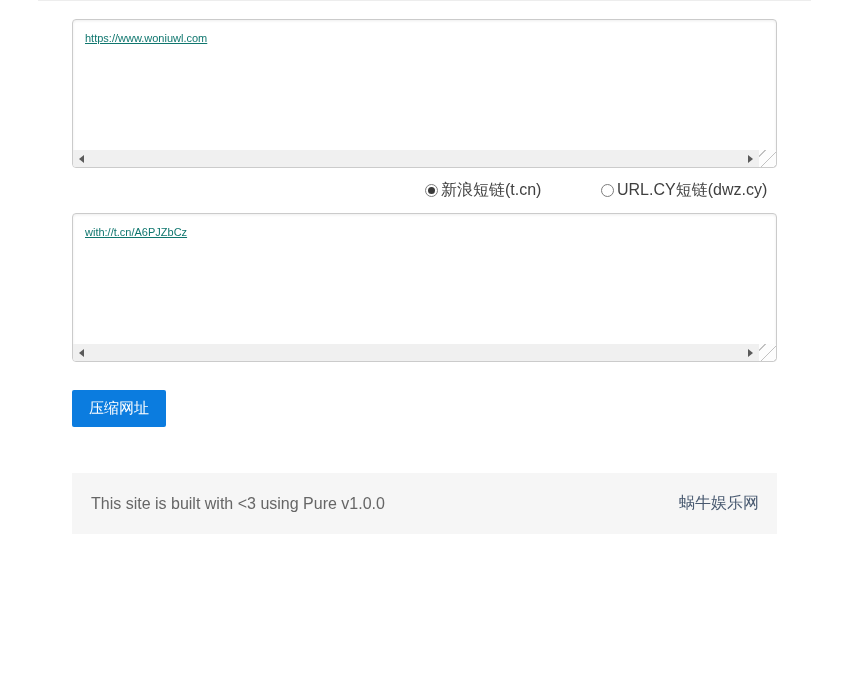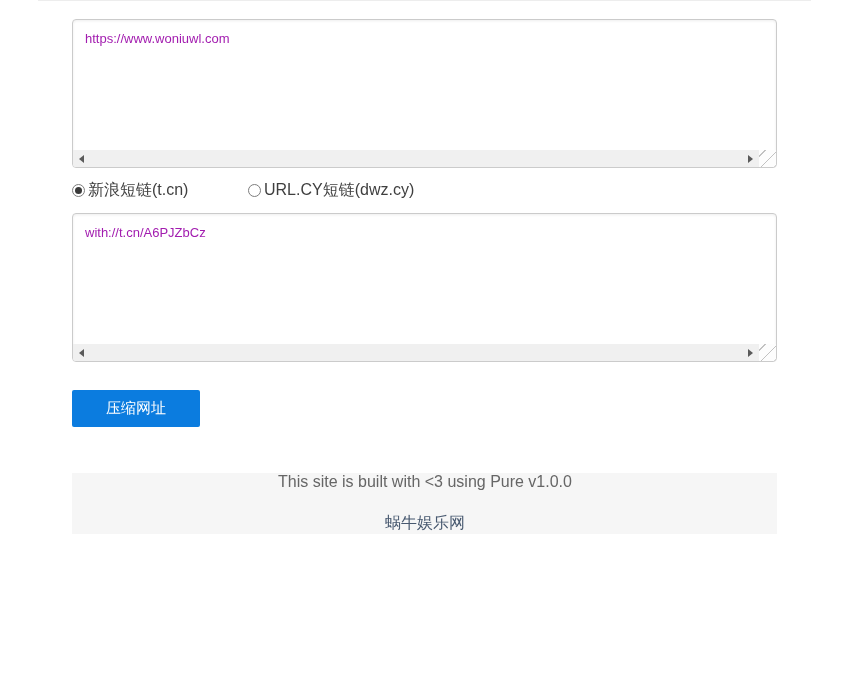--- a/index.html
+++ b/index.html
@@ -43,24 +43,25 @@
     height: 149px;
     background: #fff;
     border: 1px solid #cbcbcb;
     border-radius: 4px;
     box-shadow: inset 0 1px 3px rgba(0,0,0,0.07);
     overflow: hidden;
     cursor: text;
   }
   .ta-content {
     padding: 10px 12px;
-    font-size: 13px;
+    font-size: 11px;
     line-height: 17px;
-    color: #a21caf;
+    color: #0f766e;
     white-space: pre;
+    text-decoration: underline;
   }
   .ta-bottom {
     position: absolute;
     left: 0; right: 0; bottom: 0;
     height: 17px;
     display: flex;
     align-items: stretch;
   }
   .sb-btn {
     width: 17px;
@@ -90,20 +91,21 @@
       transparent 0px, transparent 4px,
       #c2c2c2 4px, #c2c2c2 5px,
       transparent 5px, transparent 9px);
     cursor: nwse-resize;
   }
   
   .radio-row {
     display: flex;
     margin: 12px 0;
     align-items: center;
+    justify-content: flex-end;
   }
   .radio-option {
     flex: 0 0 176px;
     display: flex;
     align-items: center;
     font-size: 16px;
     color: #3f3f3f;
     cursor: pointer;
   }
   .radio-circle {
@@ -126,34 +128,33 @@
   
   .primary-btn {
     margin-top: 28px;
     display: inline-block;
     background: #0b7cdf;
     color: #fff;
     font-size: 15px;
     font-family: inherit;
     border: none;
     border-radius: 2px;
-    padding: 9px 34px;
+    padding: 9px 17px;
     cursor: pointer;
   }
   
   .footer {
     width: 705px;
     margin: 46px auto 0;
     height: 61px;
     background: #f6f6f6;
     display: flex;
     align-items: center;
     justify-content: space-between;
     padding: 0 18px 0 19px;
-    flex-direction: column;
   }
   .footer-text { font-size: 16px; color: #666666; }
   .footer-link {
     font-size: 16px;
     color: #47586f;
     text-decoration: none;
     cursor: pointer;
   }
 </style>
 </head>

